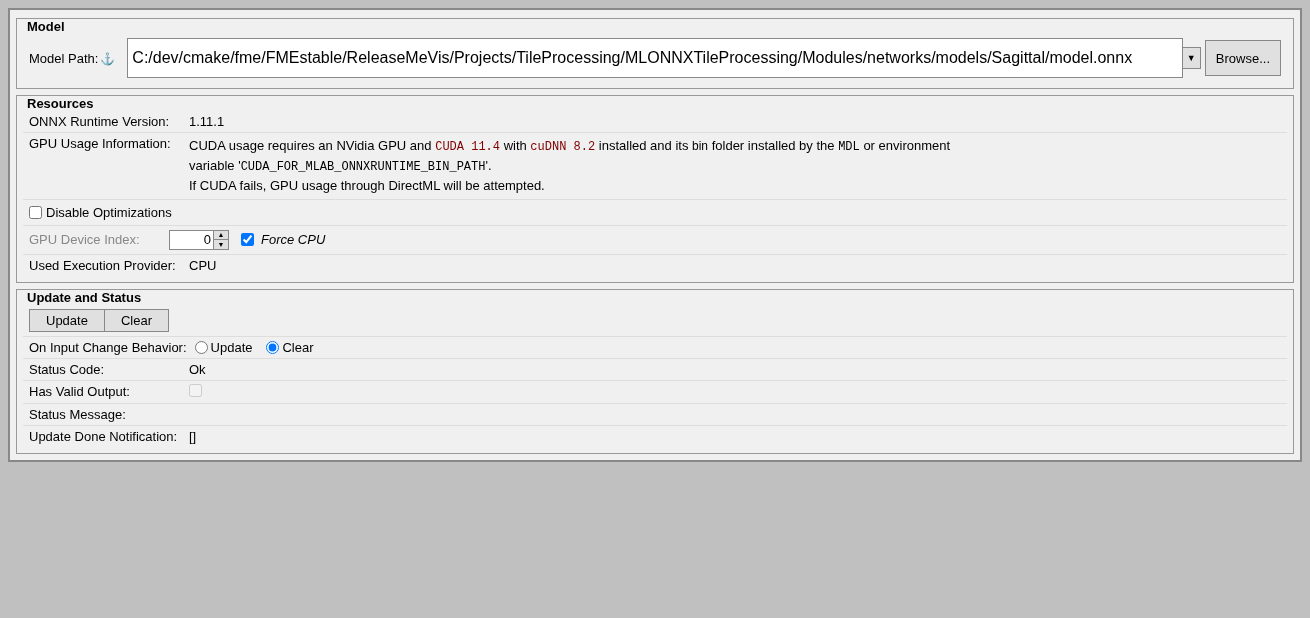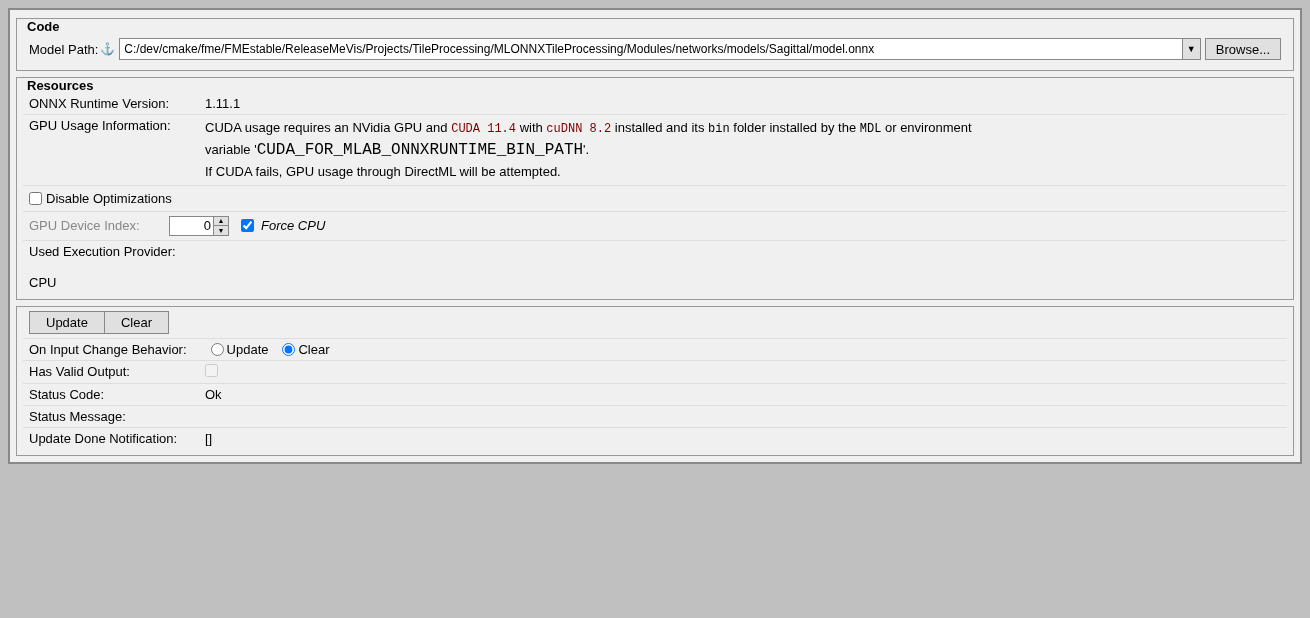--- a/index.html
+++ b/index.html
@@ -21,91 +21,90 @@
     .fieldset-like legend {
       font-weight: bold;
       font-size: 13px;
       padding: 0 4px;
     }
     .row {
       display: flex;
       align-items: flex-start;
       padding: 3px 6px;
       border-bottom: 1px solid #ddd;
-      gap: 16px;
     }
     .row:last-child { border-bottom: none; }
     .row-label {
       min-width: 160px;
       color: #000;
       padding-right: 8px;
       flex-shrink: 0;
     }
     .row-value { flex: 1; }
     .model-path-row {
       display: flex;
       align-items: center;
       padding: 4px 6px;
     }
     .model-path-label {
       font-size: 13px;
-      margin-right: 4px;
-      display: flex;
-      align-items: flex-start;
+      margin-right: 12px;
+      display: flex;
+      align-items: flex-end;
       gap: 2px;
     }
     .path-icon {
       color: #0000cc;
       font-size: 12px;
       font-weight: bold;
     }
     .path-input-wrapper {
       flex: 1;
       display: flex;
       align-items: center;
     }
     .path-input {
       flex: 1;
       border: 1px solid #888;
       background: white;
       padding: 2px 4px;
-      font-size: 12px;
+      font-size: 16px;
       font-family: Arial, sans-serif;
-      height: 22px;
+      height: 40px;
     }
     .path-dropdown {
       border: 1px solid #888;
       border-left: none;
       background: #e0e0e0;
       width: 18px;
       height: 22px;
       cursor: pointer;
       display: flex;
       align-items: center;
       justify-content: center;
       font-size: 9px;
     }
     .browse-btn {
       margin-left: 4px;
       padding: 2px 10px;
       background: #e0e0e0;
       border: 1px solid #888;
       cursor: pointer;
       font-size: 13px;
-      height: 22px;
+      height: 36px;
     }
     .info-text {
       font-size: 13px;
       line-height: 1.5;
     }
     .cuda-highlight { color: #800000; font-family: 'Courier New', monospace; font-size: 12px; }
     .cudnn-highlight { color: #800000; font-family: 'Courier New', monospace; font-size: 12px; }
-    .bin-highlight { font-family: Liberation Mono, monospace; font-size: 12px; }
+    .bin-highlight { font-family: Liberation Sans, sans-serif; font-size: 12px; }
     .mdl-highlight { font-family: 'Courier New', monospace; font-size: 12px; }
-    .env-var-highlight { font-family: 'Courier New', monospace; font-size: 16px; }
+    .env-var-highlight { font-family: 'Courier New', monospace; font-size: 12px; }
     .checkbox-row {
       display: flex;
       align-items: center;
       padding: 5px 6px;
       border-bottom: 1px solid #ddd;
     }
     .gpu-row {
       display: flex;
       align-items: center;
       padding: 4px 6px;
@@ -187,21 +186,21 @@
       border: 2px solid #888;
       padding: 2px;
     }
   </style>
 </head>
 <body>
 
 <div class="outer-wrapper">
 
   <div class="fieldset-like">
-    <legend>Code</legend>
+    <legend>Model</legend>
 
     <div class="model-path-row">
       <div class="model-path-label">
         <span>Model Path:</span>
         <span class="path-icon">⚓</span>
       </div>
       <div class="path-input-wrapper">
         <input class="path-input" type="text" readonly="" value="C:/dev/cmake/fme/FMEstable/ReleaseMeVis/Projects/TileProcessing/MLONNXTileProcessing/Modules/networks/models/Sagittal/model.onnx" style="">
         <div class="path-dropdown">▼</div>
       </div>
@@ -249,27 +248,28 @@
           <button class="spinbox-arrow">▲</button>
           <button class="spinbox-arrow">▼</button>
         </div>
       </div>
       <div class="force-cpu-wrapper">
         <input type="checkbox" id="force-cpu" checked="" style="">
         <label for="force-cpu" style="margin-left:3px;font-style:italic;">Force CPU</label>
       </div>
     </div>
 
-    <div class="row" style="border-bottom:none;flex-direction:column;">
+    <div class="row" style="border-bottom:none;">
       <div class="row-label">Used Execution Provider:</div>
       <div class="row-value">CPU</div>
     </div>
   </div>
 
   <div class="fieldset-like">
+    <legend>Update and Status</legend>
 
     <div class="btn-row">
       <button class="action-btn">Update</button>
       <button class="action-btn">Clear</button>
     </div>
 
     <div class="row">
       <div class="row-label">On Input Change Behavior:</div>
       <div class="row-value radio-group">
         <div class="radio-option">
@@ -277,32 +277,32 @@
           <label for="radio-update">Update</label>
         </div>
         <div class="radio-option">
           <input type="radio" name="input-change" id="radio-clear" checked="" style="">
           <label for="radio-clear">Clear</label>
         </div>
       </div>
     </div>
 
     <div class="row">
+      <div class="row-label">Status Code:</div>
+      <div class="row-value">Ok</div>
+    </div>
+
+    <div class="row">
       <div class="row-label">Has Valid Output:</div>
       <div class="row-value">
         <input type="checkbox" disabled="" style="">
       </div>
     </div>
 
     <div class="row">
-      <div class="row-label">Status Code:</div>
-      <div class="row-value">Ok</div>
-    </div>
-
-    <div class="row">
       <div class="row-label">Status Message:</div>
       <div class="row-value"></div>
     </div>
 
     <div class="row" style="border-bottom:none;">
       <div class="row-label">Update Done Notification:</div>
       <div class="row-value">[]</div>
     </div>
 
   </div>

